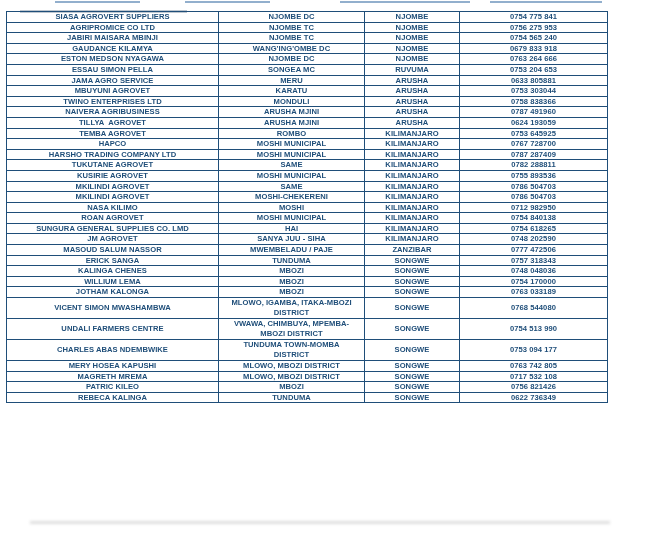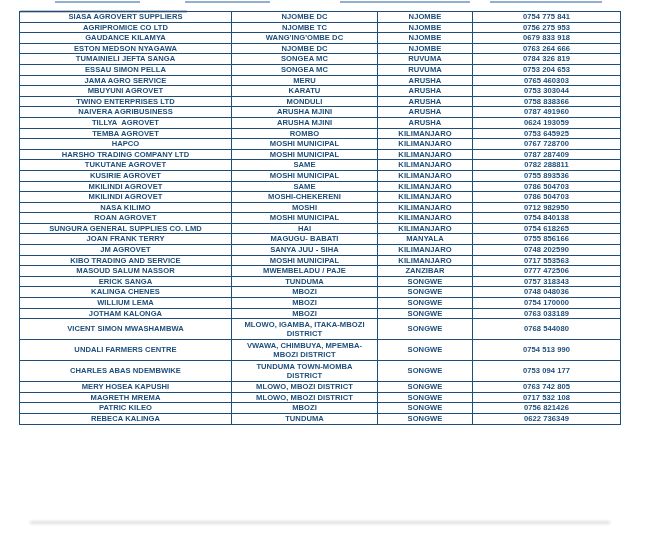--- a/index.html
+++ b/index.html
@@ -30,21 +30,21 @@
   
   .topshade {
     position: absolute; left: 20px; top: 10px;
     width: 167px; height: 3px;
     background: #8a9bab;
     opacity: 0.55;
     filter: blur(0.6px);
   }
   table.suppliers {
     position: absolute;
-    left: 19px; top: 11px;
+    left: 6px; top: 11px;
     width: 601px;
     border-collapse: collapse;
     table-layout: fixed;
   }
   table.suppliers td {
     border: 1px solid #1F4E79;
     color: #1F4E79;
     font-size: 7.6px;
     font-weight: 700;
     line-height: 9.6px;
@@ -97,48 +97,48 @@
           <td>NJOMBE</td>
           <td>0754 775 841</td>
         </tr>
         <tr>
           <td>AGRIPROMICE CO LTD</td>
           <td>NJOMBE TC</td>
           <td>NJOMBE</td>
           <td>0756 275 953</td>
         </tr>
         <tr>
+          <td>JABIRI MAISARA MBINJI</td>
+          <td>NJOMBE TC</td>
+          <td>NJOMBE</td>
+          <td>0754 565 240</td>
+        </tr>
+        <tr>
           <td>GAUDANCE KILAMYA</td>
           <td>WANG'ING'OMBE DC</td>
           <td>NJOMBE</td>
           <td>0679 833 918</td>
         </tr>
         <tr>
           <td>ESTON MEDSON NYAGAWA</td>
           <td>NJOMBE DC</td>
           <td>NJOMBE</td>
           <td>0763 264 666</td>
-        </tr>
-        <tr>
-          <td>TUMAINIELI JEFTA SANGA</td>
-          <td>SONGEA MC</td>
-          <td>RUVUMA</td>
-          <td>0784 326 819</td>
         </tr>
         <tr>
           <td>ESSAU SIMON PELLA</td>
           <td>SONGEA MC</td>
           <td>RUVUMA</td>
           <td>0753 204 653</td>
         </tr>
         <tr>
           <td>JAMA AGRO SERVICE</td>
           <td>MERU</td>
           <td>ARUSHA</td>
-          <td>0765 460303</td>
+          <td>0633 805881</td>
         </tr>
         <tr>
           <td>MBUYUNI AGROVET</td>
           <td>KARATU</td>
           <td>ARUSHA</td>
           <td>0753 303044</td>
         </tr>
         <tr>
           <td>TWINO ENTERPRISES LTD</td>
           <td>MONDULI</td>
@@ -211,36 +211,24 @@
           <td>KILIMANJARO</td>
           <td>0754 840138</td>
         </tr>
         <tr>
           <td>SUNGURA GENERAL SUPPLIES CO. LMD</td>
           <td>HAI</td>
           <td>KILIMANJARO</td>
           <td>0754 618265</td>
         </tr>
         <tr>
-          <td>JOAN FRANK TERRY</td>
-          <td>MAGUGU- BABATI</td>
-          <td>MANYALA</td>
-          <td>0755 856166</td>
-        </tr>
-        <tr>
           <td>JM AGROVET</td>
           <td>SANYA JUU - SIHA</td>
           <td>KILIMANJARO</td>
           <td>0748 202590</td>
-        </tr>
-        <tr>
-          <td>KIBO TRADING AND SERVICE</td>
-          <td>MOSHI MUNICIPAL</td>
-          <td>KILIMANJARO</td>
-          <td>0717 553563</td>
         </tr>
         <tr>
           <td>MASOUD SALUM NASSOR</td>
           <td>MWEMBELADU / PAJE</td>
           <td>ZANZIBAR</td>
           <td>0777 472506</td>
         </tr>
         <tr>
           <td>ERICK SANGA</td>
           <td>TUNDUMA</td>

